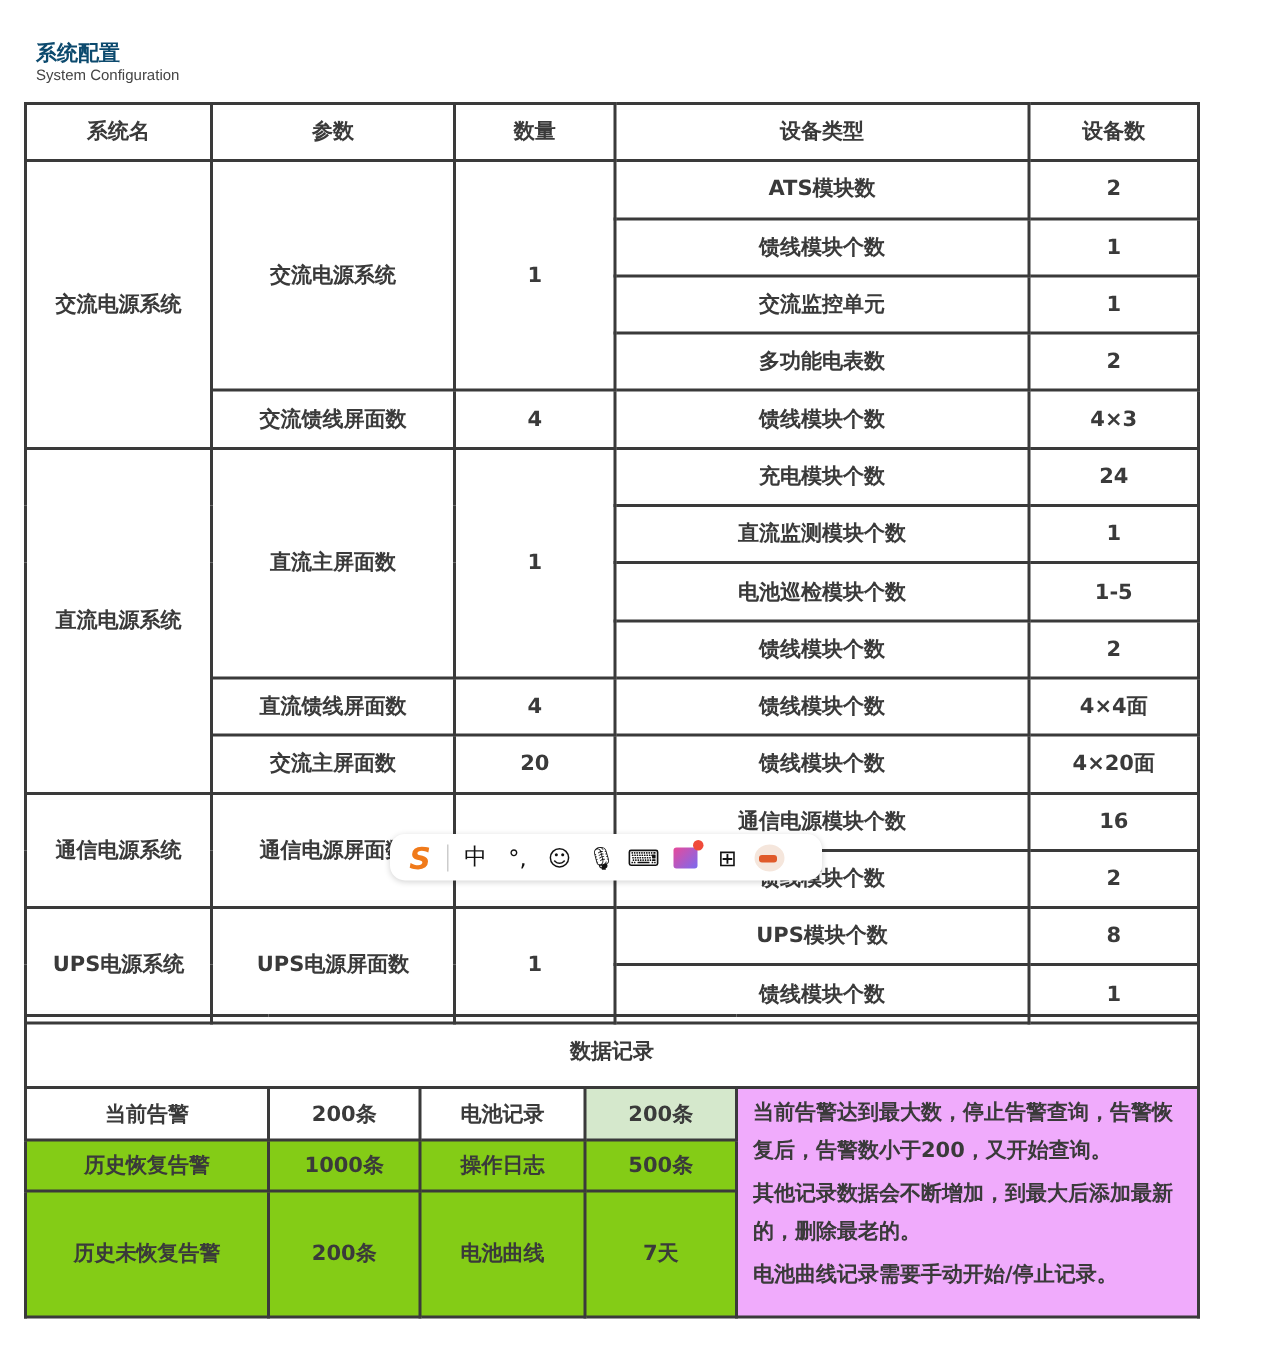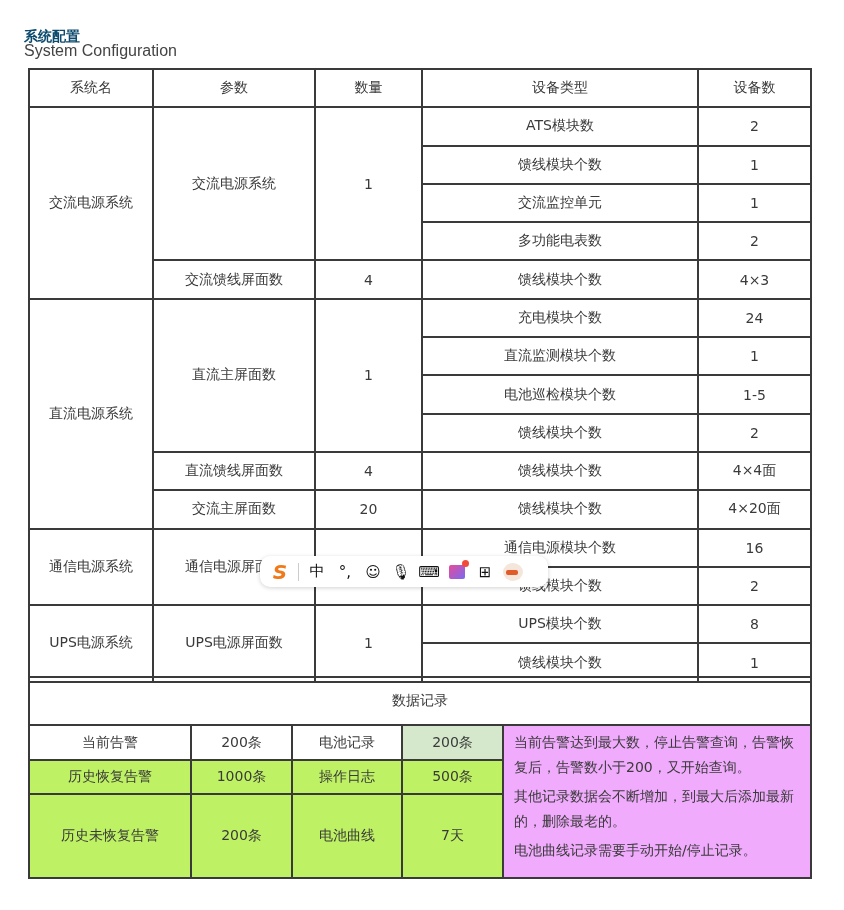--- a/index.html
+++ b/index.html
@@ -1,25 +1,25 @@
 <!DOCTYPE html>
 <html><head>
 <meta charset="utf-8">
 <style>
   html, body { margin:0; padding:0; background:#ffffff; }
   body { width:844px; height:910px; position:relative; overflow:hidden;
          font-family:"DejaVu Sans","Liberation Sans",sans-serif; color:#3a3a3a; }
   .title { position:absolute; left:24px; top:28px; font-size:14px; font-weight:bold; color:#0c4a6e; line-height:16px; }
-  .subtitle { position:absolute; left:24px; top:44px; font-size:16px; color:#444; line-height:14px; font-family:"Liberation Sans",sans-serif; }
-  table { border-collapse:collapse; position:absolute; left:28px; table-layout:fixed; }
+  .subtitle { position:absolute; left:24px; top:44px; font-size:10px; color:#444; line-height:14px; font-family:"Liberation Sans",sans-serif; }
+  table { border-collapse:collapse; position:absolute; left:16px; table-layout:fixed;font-weight:bold; }
   td { border:2px solid #3a3a3a; text-align:center; vertical-align:middle; font-size:14px; padding:0; color:#3a3a3a; }
   #cfg { top:68px; width:782px; }
   #cfg tr { height:38.3px; }
   #rec { top:676px; width:782px; }
-  .g1 { background:#bef264; }
+  .g1 { background:#84cc16; }
   .g2 { background:#d5e8cc; }
   .notes { text-align:left; vertical-align:top; padding:4px 8px 6px 10px; font-size:14px; line-height:25px; background:#f0abfc; }
   .notes p { margin:0 0 4px 0; }
   .ime { position:absolute; left:260px; top:556px; width:288px; height:31px; background:#ffffff;
          border-radius:10px; box-shadow:0 1px 4px rgba(0,0,0,0.18); display:flex; align-items:center; padding:0 6px; box-sizing:border-box; }
   .ime span { display:inline-flex; align-items:center; justify-content:center; width:28px; height:24px; font-size:15px; color:#111; }
   .ime .logo { color:#f07a1a; font-weight:bold; font-size:20px; font-style:italic; }
   .ime .sep { width:1px; height:18px; background:#ccc; margin:0 4px; }
   .ime .theme { width:16px; height:14px; background:linear-gradient(135deg,#e84a9a,#7a6af0); border-radius:2px; position:relative; margin:0 6px; }
   .ime .theme::after { content:""; position:absolute; right:-4px; top:-5px; width:7px; height:7px; background:#f04a3a; border-radius:50%; }

